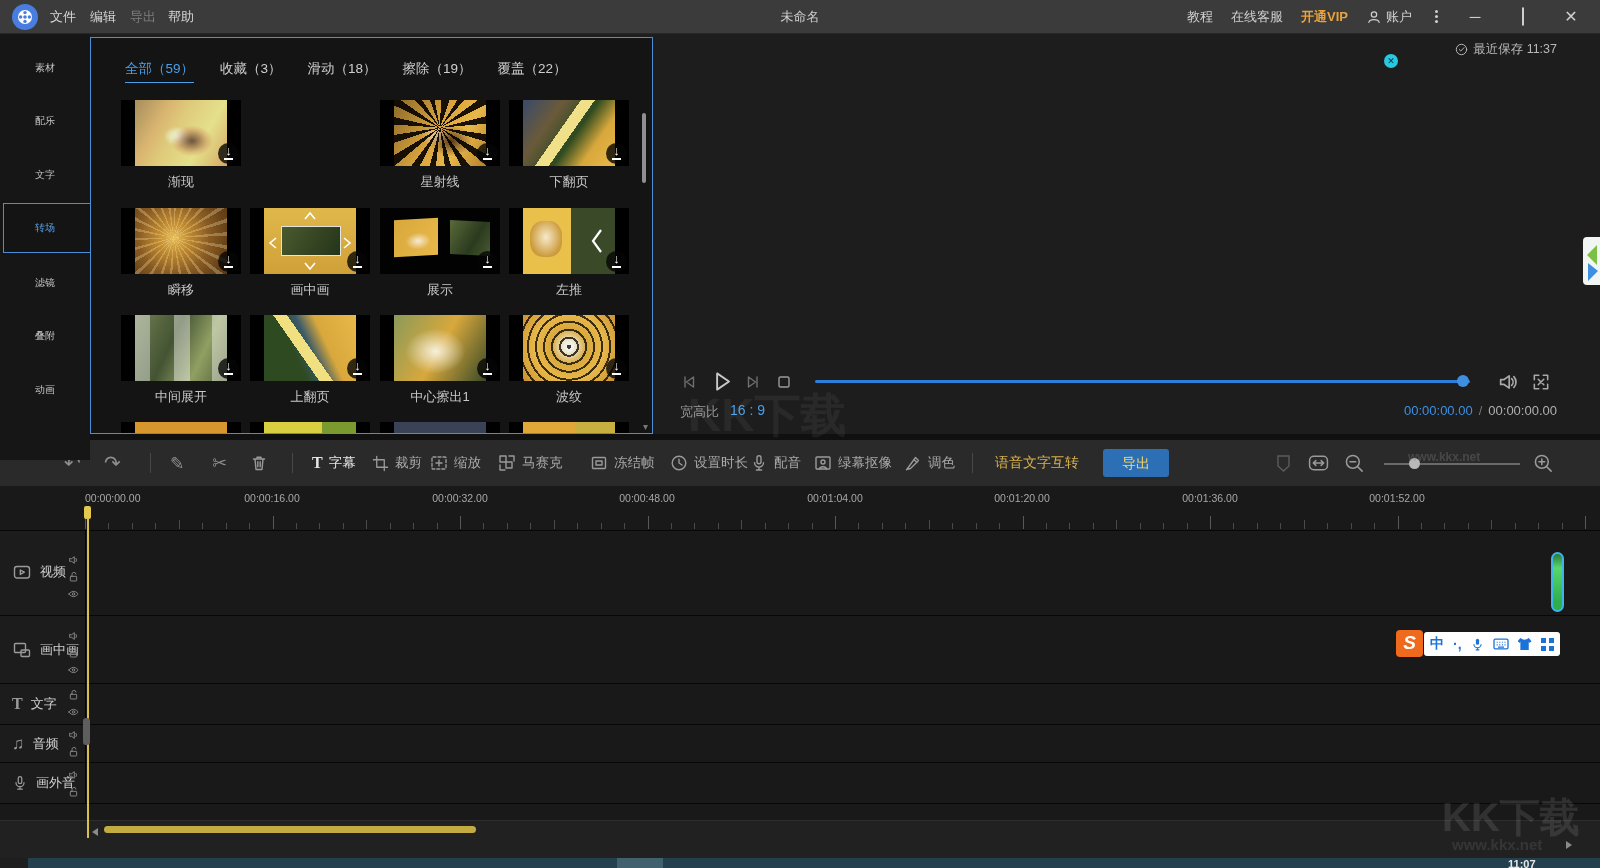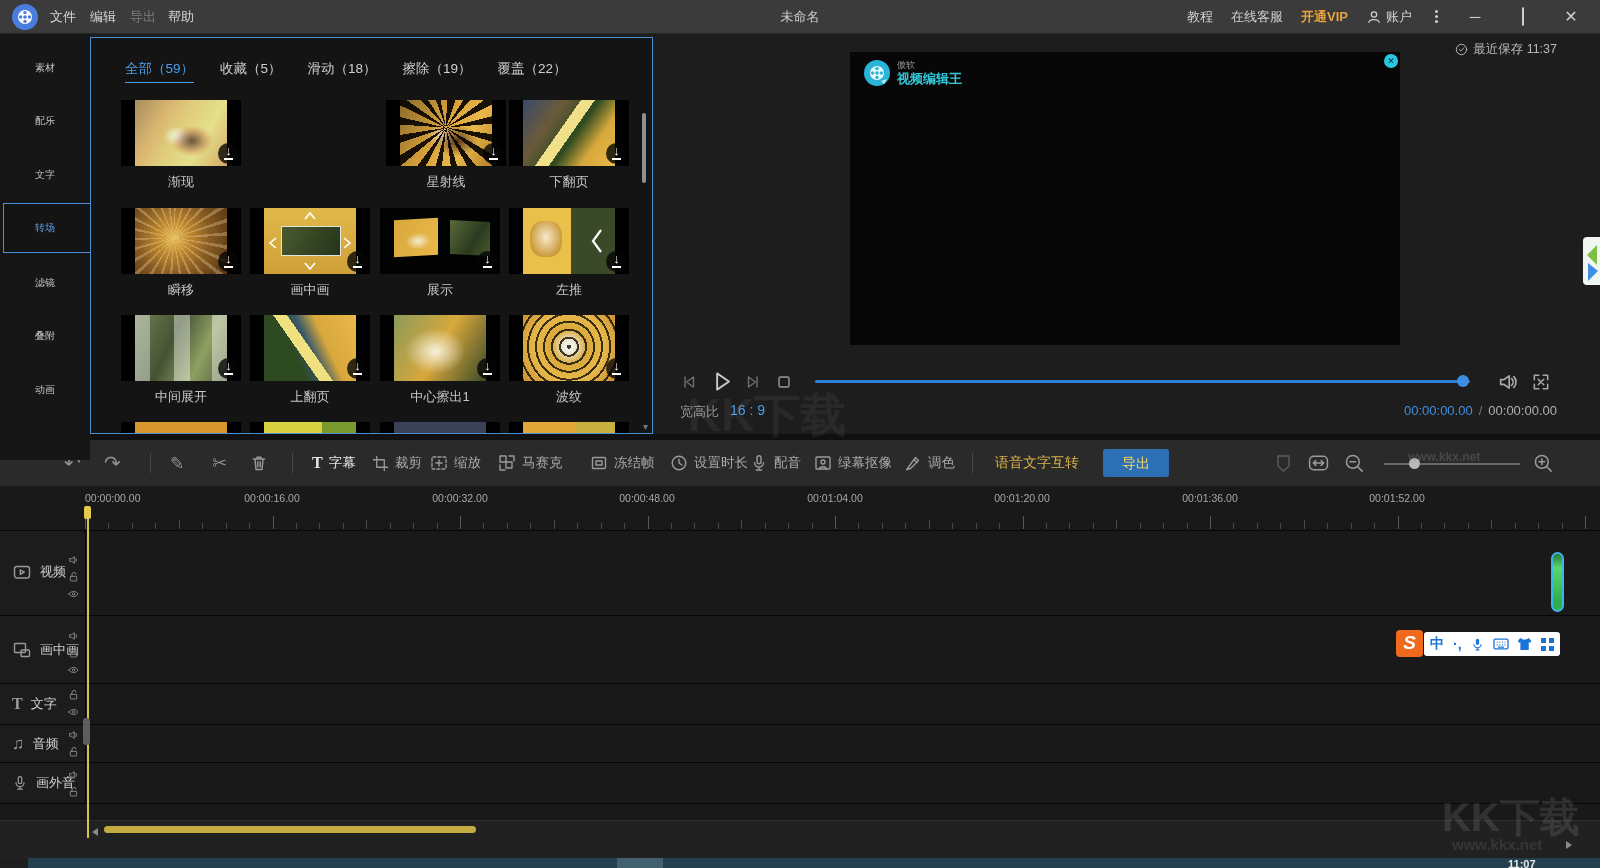--- a/index.html
+++ b/index.html
@@ -185,34 +185,34 @@
     <div class="nav-active-box"></div>
     <div class="nav-item active" style="top:187px">转场</div>
     <div class="nav-item" style="top:242px">滤镜</div>
     <div class="nav-item" style="top:295px">叠附</div>
     <div class="nav-item" style="top:349px">动画</div>
   </div>
 
   <div class="panel">
     <div class="tabs">
       <span class="tab active">全部（59）</span>
-      <span class="tab">收藏（5）</span>
+      <span class="tab">收藏（3）</span>
       <span class="tab">滑动（18）</span>
       <span class="tab">擦除（19）</span>
       <span class="tab">覆盖（22）</span>
     </div>
 
     <div class="cell t-fade" style="left:30px;top:62px">
       <div class="thumb">
           <div class="ti"></div>
           <div class="dl"></div>
         </div>
       <div class="tname">渐现</div>
     </div>
-    <div class="cell t-star" style="left:295px;top:62px">
+    <div class="cell t-star" style="left:289px;top:62px">
       <div class="thumb">
           <div class="ti"></div>
           <div class="dl"></div>
         </div>
       <div class="tname">星射线</div>
     </div>
     <div class="cell t-pagedown" style="left:418px;top:62px">
       <div class="thumb">
           <div class="ti"></div>
           <div class="dl"></div>
@@ -307,38 +307,20 @@
 
   <div class="preview">
     <div class="saved">
       <svg width="13" height="13" viewBox="0 0 16 16" class="ic" style="stroke:#b8b8b8;stroke-width:1.2">
           <circle cx="8" cy="8" r="6.4"></circle>
           <path d="M5.2 8l1.9 1.9L11 5.8"></path>
         </svg>
       <span>最近保存 11:37</span>
     </div>
 
-    <div class="frame">
-      <div class="wm">
-        <svg width="26" height="26" viewBox="0 0 26 26">
-          <circle cx="13" cy="13" r="13" fill="#2ab4d8"></circle>
-          <circle cx="13" cy="13" r="7" fill="#eafcff"></circle>
-          <circle cx="13" cy="13" r="1.8" fill="#2ab4d8"></circle>
-          <circle cx="13" cy="8.6" r="1.7" fill="#2ab4d8"></circle>
-            <circle cx="13" cy="17.4" r="1.7" fill="#2ab4d8"></circle>
-          <circle cx="8.6" cy="13" r="1.7" fill="#2ab4d8"></circle>
-            <circle cx="17.4" cy="13" r="1.7" fill="#2ab4d8"></circle>
-          <path d="M17 21l6-2-3 5z" fill="#bfe8f2"></path>
-        </svg>
-        <div>
-          <div class="wm-brand">傲软</div>
-          <div class="wm-app" style="color:#35c8d8">视频编辑王</div>
-        </div>
-      </div>
-    </div>
     <div class="frame-close">✕</div>
 
     <div class="transport">
       <svg class="tbtn" style="left:26px;top:5px" width="18" height="18" viewBox="0 0 18 18">
           <path class="ic" style="stroke:#6f6f6f" d="M5 4v10M13.5 4L6.5 9l7 5z"></path>
         </svg>
       <svg class="tbtn" style="left:55px;top:1px" width="25" height="25" viewBox="0 0 20 20">
           <path class="ic" style="stroke:#c8c8c8;stroke-width:1.5" d="M6.5 3.5L16 10l-9.5 6.5z"></path>
         </svg>
       <svg class="tbtn" style="left:90px;top:5px" width="18" height="18" viewBox="0 0 18 18">

